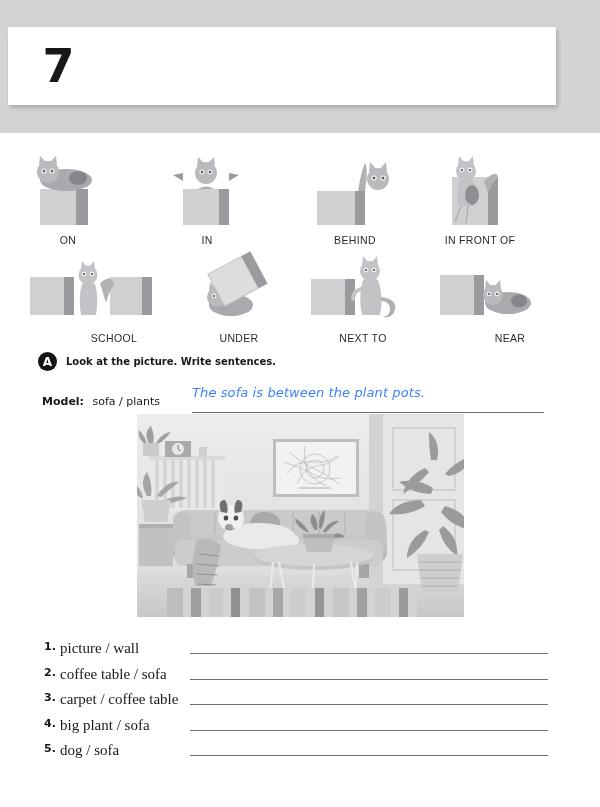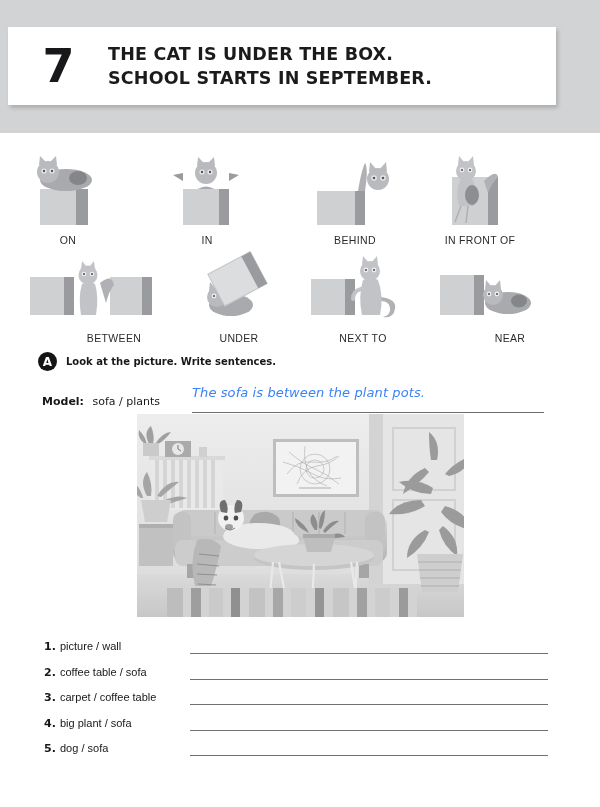--- a/index.html
+++ b/index.html
@@ -78,34 +78,30 @@
     position:absolute;left:137px;top:281px;width:327px;height:203px;
     overflow:hidden;background:#c9cacb;
     filter:grayscale(1);
   }
   .photo svg{display:block;}
 
   
   .qlist{position:absolute;left:44px;top:504px;width:512px;}
   .qrow{position:relative;height:25.5px;}
   .qnum{position:absolute;left:0;top:3px;font-size:11px;font-weight:bold;color:#18181a;font-family:"DejaVu Sans", sans-serif;}
-  .qtext{position:absolute;left:16px;top:3px;font-size:11px;color:#18181a;font-family:Liberation Sans, sans-serif;white-space:nowrap;}
+  .qtext{position:absolute;left:16px;top:3px;font-size:15px;color:#18181a;font-family:Liberation Serif, serif;white-space:nowrap;}
   .qline{position:absolute;left:146px;top:16px;width:358px;border-bottom:1.2px solid #6f7072;}
 </style>
 </head>
 <body>
 
 <div class="topband"></div>
 
 <div class="header-card">
   <div class="unit-num">7</div>
-  <div class="header-titles">
-    <div class="tline">THE CAT IS UNDER THE BOX.</div>
-    <div class="tline">SCHOOL STARTS IN SEPTEMBER.</div>
-  </div>
 </div>
 
 <div class="page">
 
   <div class="prep-row" style="top:14px;height:100px;">
 
     <div class="prep-cell" style="left:18px;top:0;width:100px;">
       <div class="prep-art">
         <div class="bx" style="left:22px;top:42px;width:48px;height:36px;"></div>
         <div class="bx-dark" style="left:58px;top:42px;width:12px;height:36px;"></div>
@@ -198,21 +194,21 @@
           <circle cx="24" cy="30" r="9.5" fill="#c2c3c6"></circle>
           <polygon points="17,24 18,16 23,22" fill="#c2c3c6"></polygon>
           <polygon points="31,24 30,16 25,22" fill="#c2c3c6"></polygon>
           <circle cx="20" cy="29" r="2.3" fill="#ecedef"></circle>
           <circle cx="28" cy="29" r="2.3" fill="#ecedef"></circle>
           <circle cx="20" cy="29" r="1.1" fill="#55565a"></circle>
           <circle cx="28" cy="29" r="1.1" fill="#55565a"></circle>
           <path d="M18 39 q7 -4 13 0 q4 12 1 31 l-15 0 q-3 -18 1 -31 z" fill="#c2c3c6"></path>
         </svg>
       </div>
-      <div class="prep-label">BETWEEN</div>
+      <div class="prep-label">SCHOOL</div>
     </div>
 
     <div class="prep-cell" style="left:313px;top:0;width:100px;">
       <div class="prep-art">
         <div class="bx" style="left:-2px;top:34px;width:44px;height:36px;"></div>
         <div class="bx-dark" style="left:32px;top:34px;width:10px;height:36px;"></div>
         <svg width="100" height="78" style="position:absolute;left:0;top:0;">
           <path d="M68 52 q16 2 14 12 q-2 10 -12 8 q8 -2 7 -9 q-1 -7 -9 -7 z" fill="#b0b1b4"></path>
           <circle cx="57" cy="26" r="10" fill="#c2c3c6"></circle>
           <polygon points="49,20 50,11 56,18" fill="#c2c3c6"></polygon>

